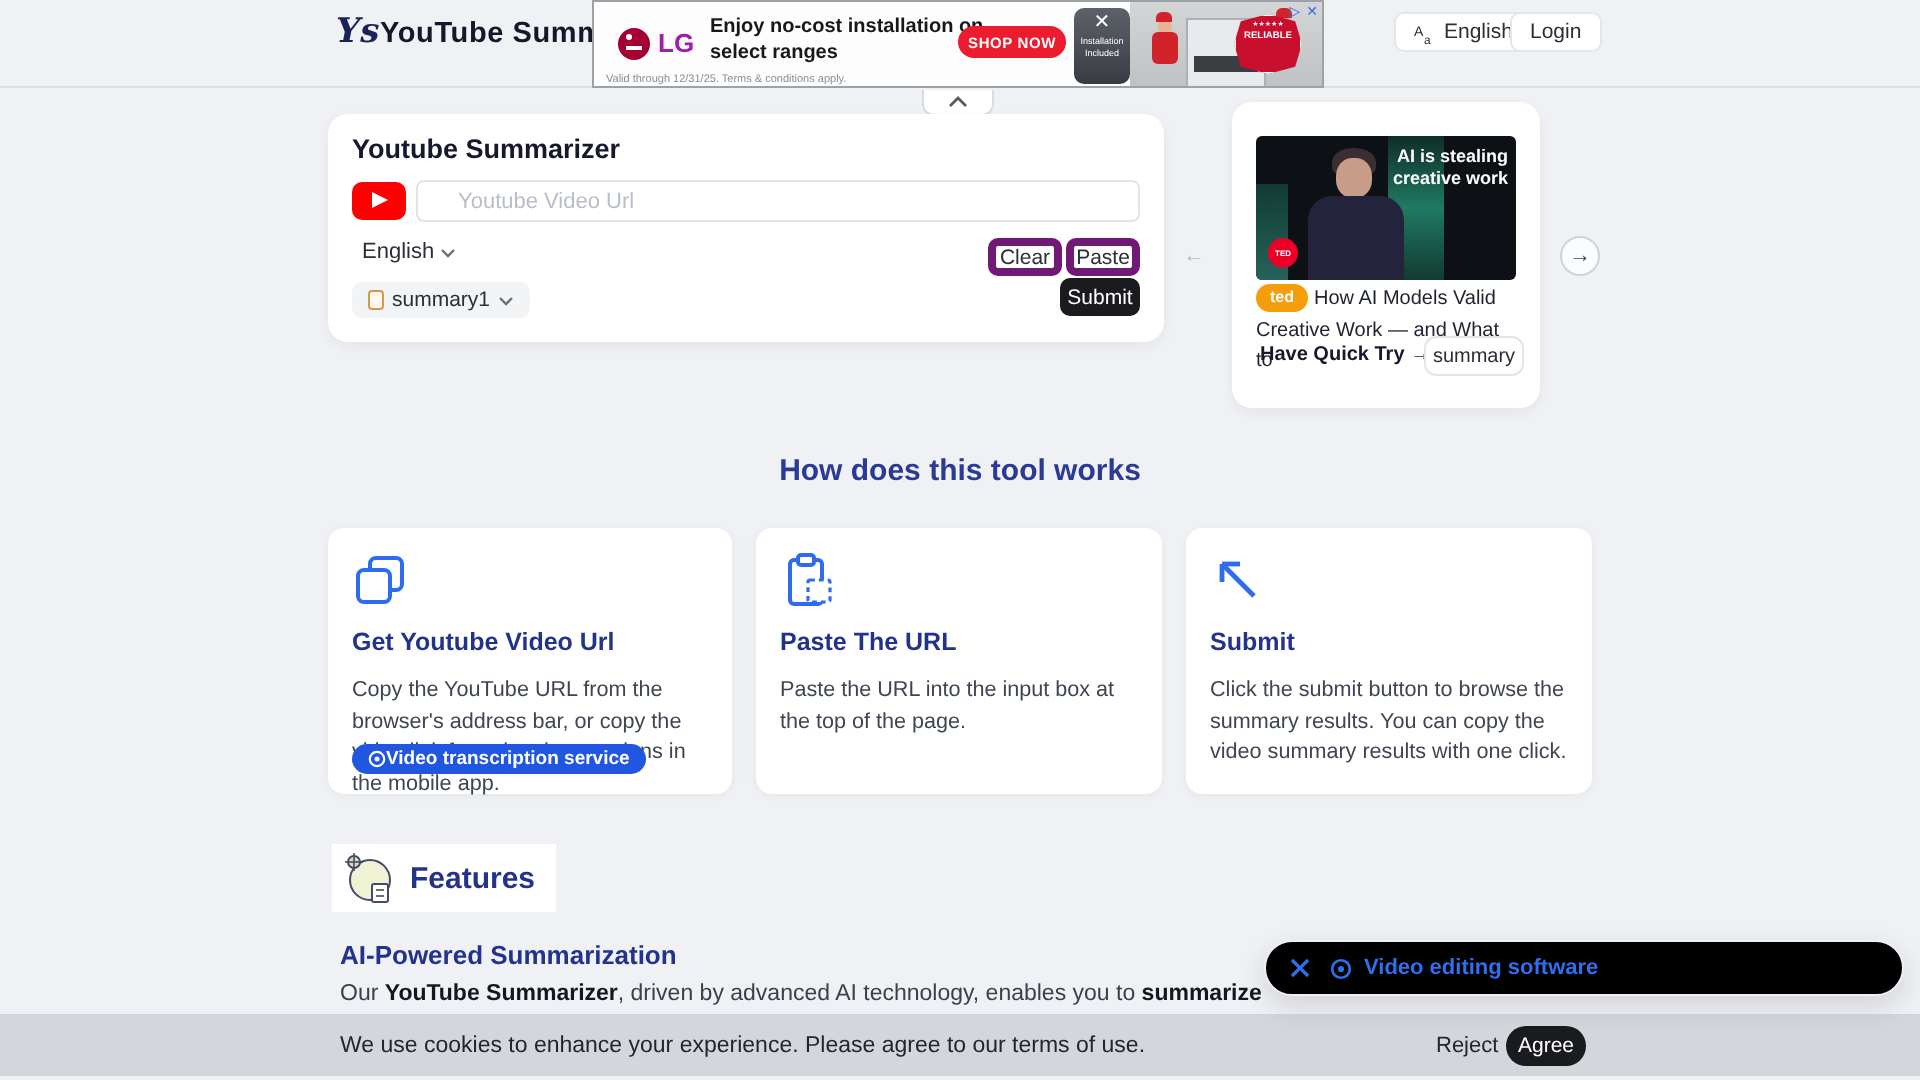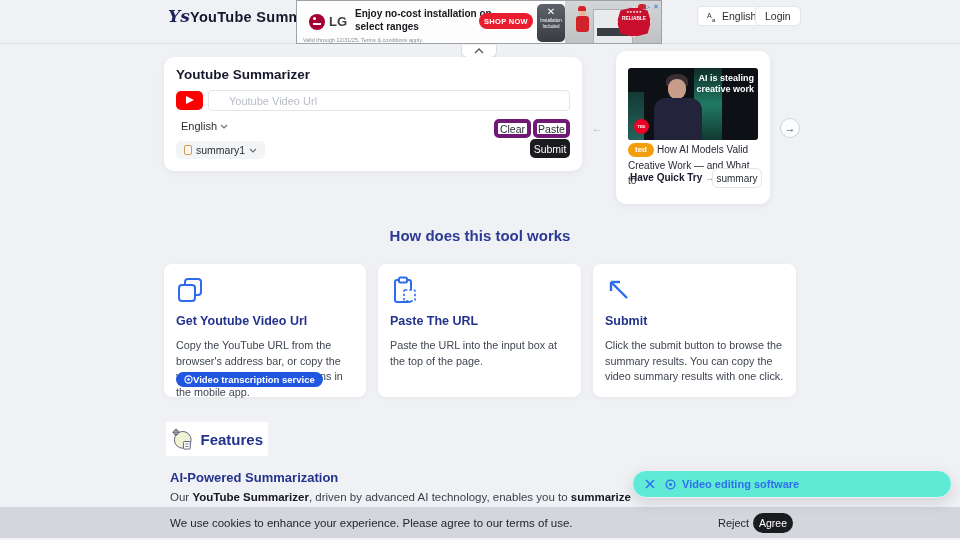--- a/index.html
+++ b/index.html
@@ -11,21 +11,21 @@
   .logo-glyph { position:absolute; left:168px; top:6px; font-family:"DejaVu Serif", serif; font-style:italic; font-weight:bold; font-size:17px; color:#1c2256; }
   .site-title { position:absolute; left:190px; top:9px; font-size:14.5px; font-weight:bold; color:#15172b; letter-spacing:.3px; }
   .hdr-btn { position:absolute; top:6px; height:20px; background:#fff; border:1px solid #e3e5e9; border-radius:5px; font-size:10.5px; color:#2a2e35; display:flex; align-items:center; gap:4px; padding:0 9px; cursor:pointer; }
   .hdr-btn svg { display:block; }
 
   
   .ad { position:absolute; left:296px; top:0; width:366px; height:44px; background:#fdfdfd; border:1px solid #9da1a8; z-index:20; overflow:hidden; }
   .lg-disc { position:absolute; left:12px; top:13px; width:16px; height:16px; border-radius:50%; background:#a50034; }
   .lg-disc::after { content:""; position:absolute; left:4px; top:3px; width:3px; height:3px; border-radius:50%; background:#fff; }
   .lg-disc::before { content:""; position:absolute; left:4px; top:9px; width:8px; height:2px; background:#fff; }
-  .lg-text { position:absolute; left:32px; top:13px; font-size:13px; font-weight:bold; color:#404040; }
+  .lg-text { position:absolute; left:32px; top:13px; font-size:13px; font-weight:bold; color:#a21caf; }
   .ad-headline { position:absolute; left:58px; top:6px; width:140px; font-size:10px; font-weight:bold; color:#17181c; line-height:1.3; }
   .ad-fine { position:absolute; left:6px; top:36px; font-size:5.5px; color:#8a8e94; }
   .shop-now { position:absolute; left:182px; top:12px; width:54px; height:16px; background:#ea1c2d; border-radius:8px; color:#fff; font-size:7.5px; font-weight:bold; display:flex; align-items:center; justify-content:center; letter-spacing:.3px; cursor:pointer; }
   .install-badge { position:absolute; left:240px; top:3px; width:28px; height:38px; background:linear-gradient(#5d6169,#383c42); border-radius:5px; color:#fff; text-align:center; padding-top:2px; }
   .install-badge .tools { font-size:10px; line-height:12px; }
   .install-badge .lbl { font-size:4.5px; line-height:1.3; }
   .ad-photo { position:absolute; left:268px; top:0; width:97px; height:43px; background:linear-gradient(#d4d5d7,#bfc1c3); }
   .appliance { position:absolute; left:28px; top:8px; width:40px; height:35px; background:#e9eaeb; border:1px solid #aeb0b3; }
   .appliance::after { content:""; position:absolute; left:3px; top:18px; right:3px; height:8px; background:#3a3d41; }
   .worker { position:absolute; width:14px; }
@@ -74,28 +74,28 @@
 
   
   .hiw-title { position:absolute; left:0; top:227px; width:960px; text-align:center; font-size:15px; font-weight:bold; color:#2b3a94; }
   .hiw-card { position:absolute; top:264px; height:133px; background:#fff; border-radius:8px; box-shadow:0 1px 4px rgba(30,35,60,.05); padding:12px; }
   .hiw-card .icon { height:30px; }
   .hiw-card h3 { font-size:12.5px; font-weight:bold; color:#23338c; margin:8px 0 10px; }
   .hiw-card p { font-size:10.8px; color:#3f4652; line-height:1.45; }
   .hiw-badge { position:absolute; left:12px; bottom:10px; background:#2156e0; border-radius:9px; height:15px; display:flex; align-items:center; gap:0; padding:0 8px; color:#fff; font-size:9.5px; font-weight:bold; }
 
   
-  .feat-box { position:absolute; left:166px; top:422px; width:102px; height:34px; background:#fff; display:flex; align-items:center; gap:6px; padding:0 5px; }
+  .feat-box { position:absolute; left:166px; top:422px; width:112px; height:34px; background:#fff; display:flex; align-items:center; gap:6px; padding:0 5px; }
   .feat-title { font-size:15px; font-weight:bold; color:#23338c; }
   .feat-sub { position:absolute; left:170px; top:470px; font-size:13px; font-weight:bold; color:#23338c; }
   .feat-body { position:absolute; left:170px; top:491px; font-size:11.5px; color:#3a3f4a; }
   .feat-body b { color:#15161f; }
 
   
-  .tooltip { position:absolute; left:632px; top:470px; width:320px; height:28px; background:#5eead4; border:1px solid #eef0f3; border-radius:14px; box-shadow:0 5px 14px rgba(20,30,60,.14); display:flex; align-items:center; z-index:30; }
+  .tooltip { position:absolute; left:632px; top:470px; width:320px; height:28px; background:#000000; border:1px solid #eef0f3; border-radius:14px; box-shadow:0 5px 14px rgba(20,30,60,.14); display:flex; align-items:center; z-index:30; }
   .tooltip .close { margin-left:12px; cursor:pointer; display:flex; }
   .tooltip .disc { margin-left:10px; display:flex; }
   .tooltip .label { margin-left:6px; font-size:11px; font-weight:bold; color:#2f6fed; }
 
   
   .cookie { position:absolute; left:0; top:507px; width:960px; height:31px; background:#d3d7dc; display:flex; align-items:center; z-index:25; }
   .cookie .msg { margin-left:170px; font-size:11.5px; color:#22262d; }
   .cookie .reject { position:absolute; left:718px; font-size:11px; color:#22262d; background:none; border:none; cursor:pointer; font-family:"Liberation Sans",sans-serif; }
   .cookie .agree { position:absolute; left:753px; width:40px; height:20px; background:#1a1b1f; color:#fff; border:none; border-radius:10px; font-size:10.5px; cursor:pointer; font-family:"Liberation Sans",sans-serif; }
 </style>

